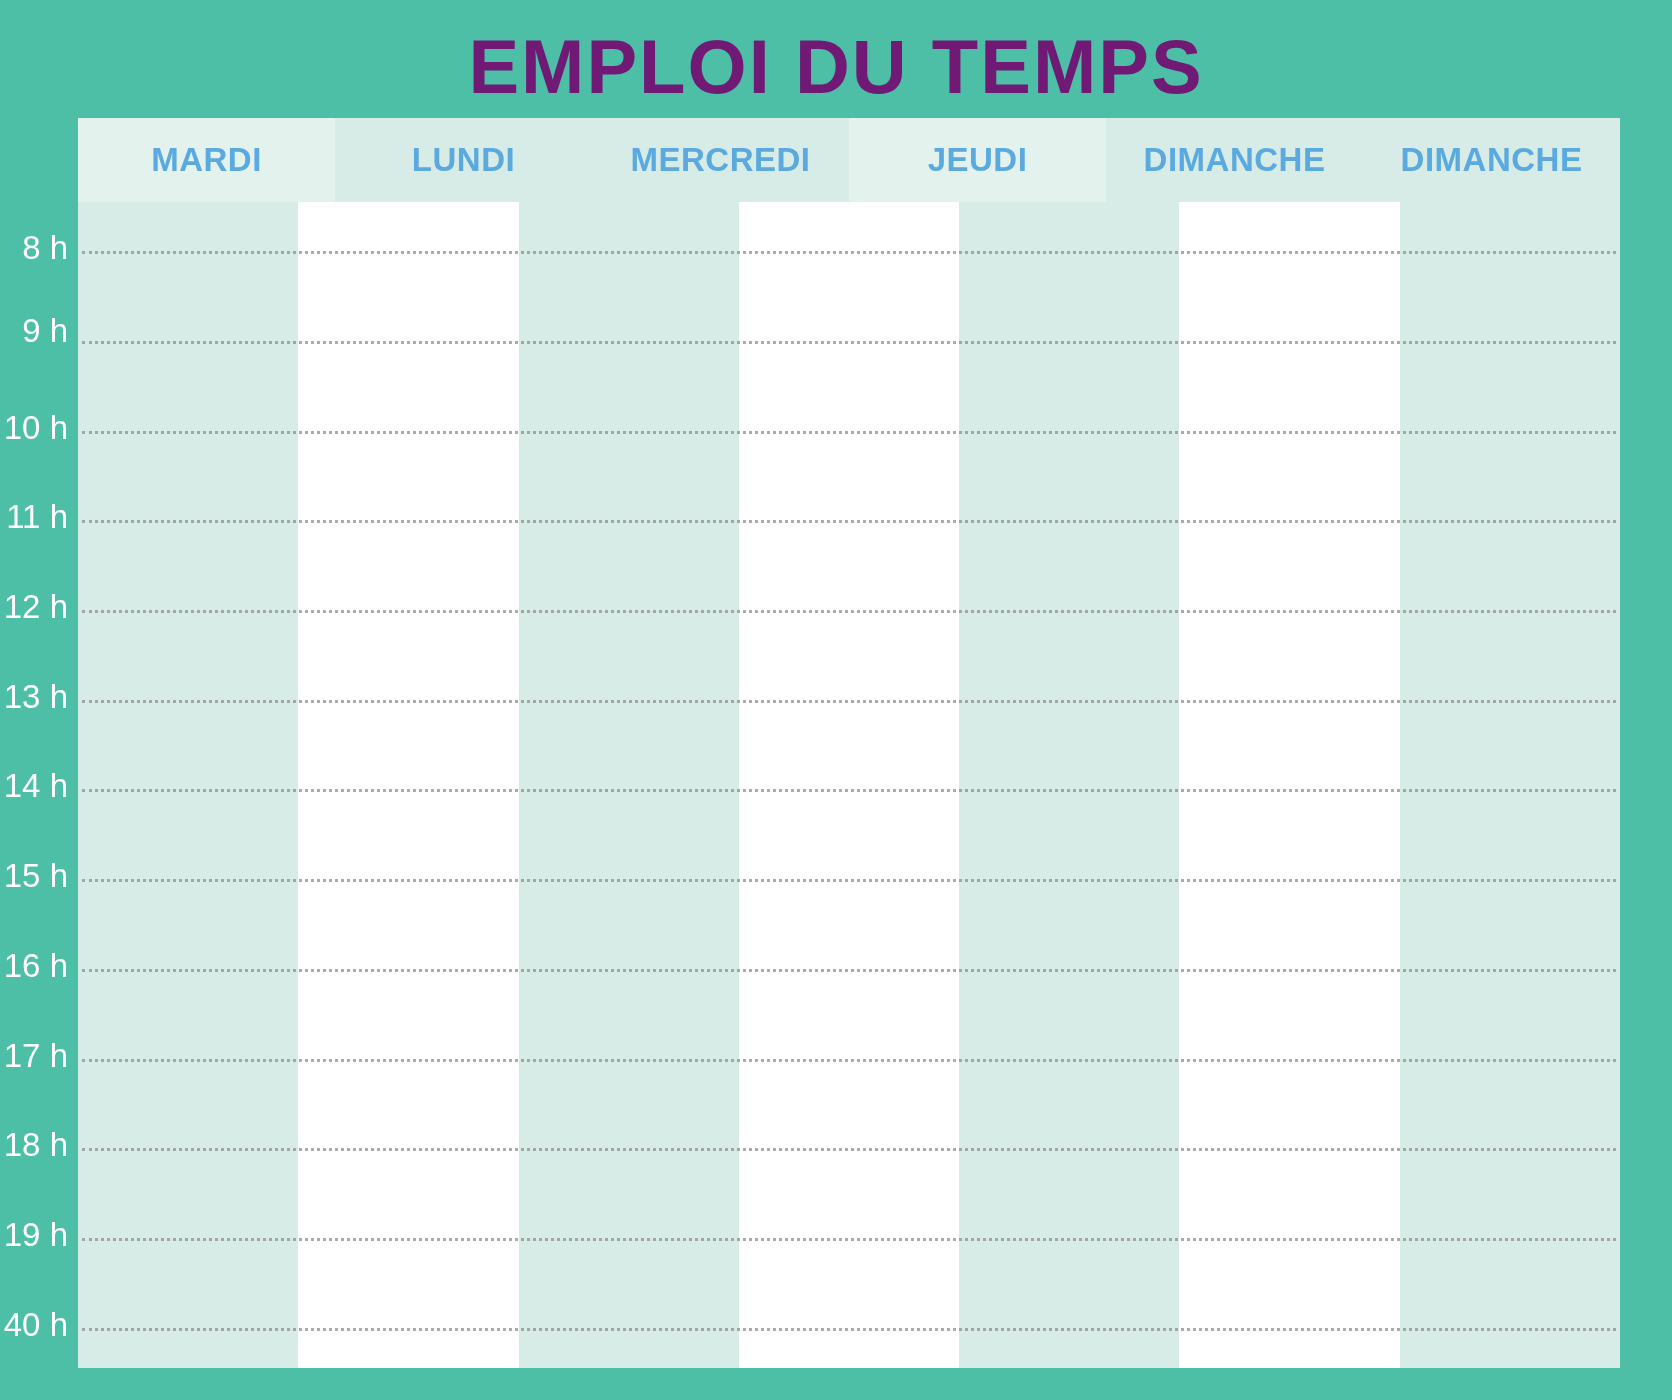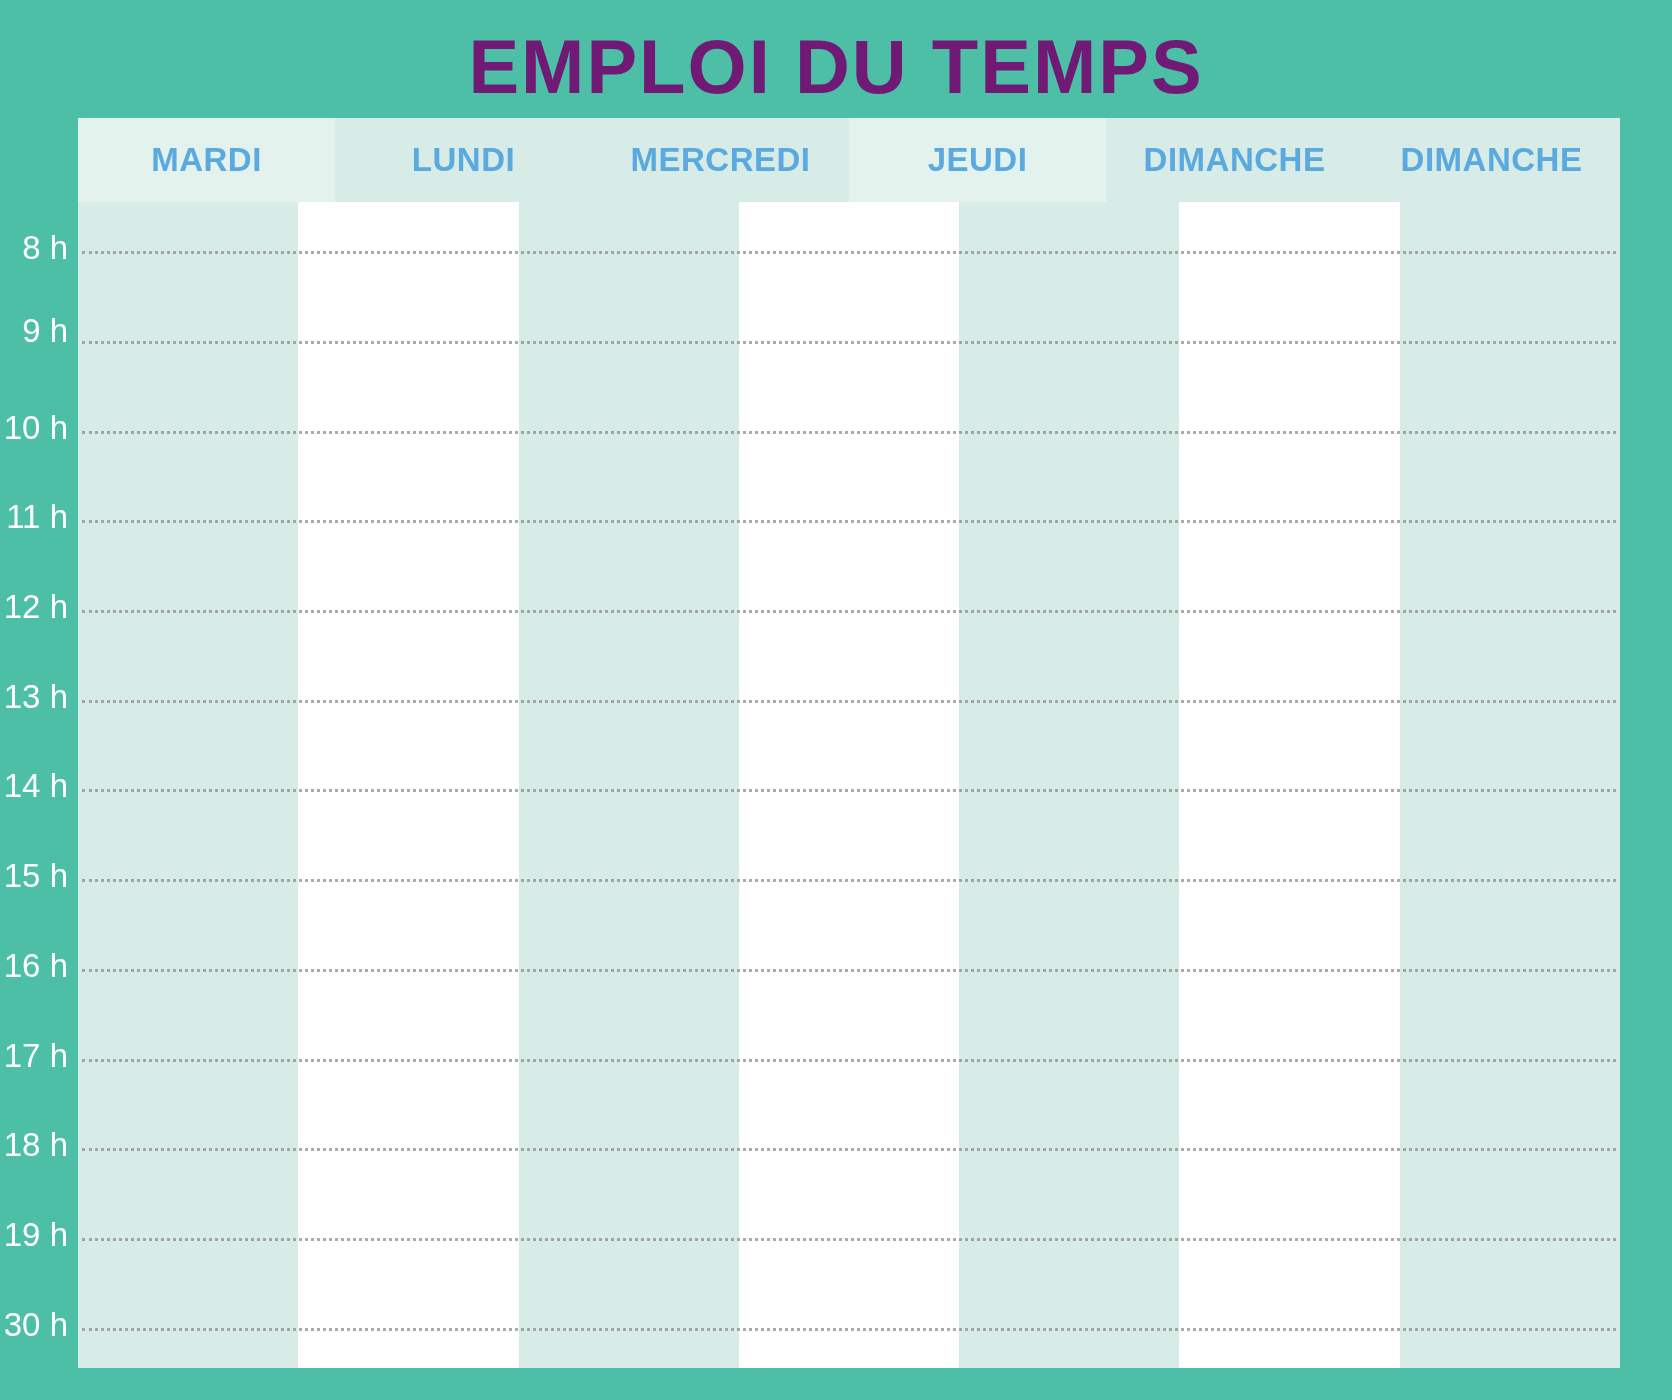--- a/index.html
+++ b/index.html
@@ -138,21 +138,21 @@
       <div class="hour-label" style="top: 295px;">10 h</div>
       <div class="hour-label" style="top: 384px;">11 h</div>
       <div class="hour-label" style="top: 474px;">12 h</div>
       <div class="hour-label" style="top: 564px;">13 h</div>
       <div class="hour-label" style="top: 653px;">14 h</div>
       <div class="hour-label" style="top: 743px;">15 h</div>
       <div class="hour-label" style="top: 833px;">16 h</div>
       <div class="hour-label" style="top: 923px;">17 h</div>
       <div class="hour-label" style="top: 1012px;">18 h</div>
       <div class="hour-label" style="top: 1102px;">19 h</div>
-      <div class="hour-label" style="top: 1192px;">30 h</div>
+      <div class="hour-label" style="top: 1192px;">40 h</div>
     </div>
 
   <div class="grid">
 
     <div class="day-header-row">
         <div class="day-header alt">
           <span>MARDI</span>
         </div>
         <div class="day-header">
           <span>LUNDI</span>

